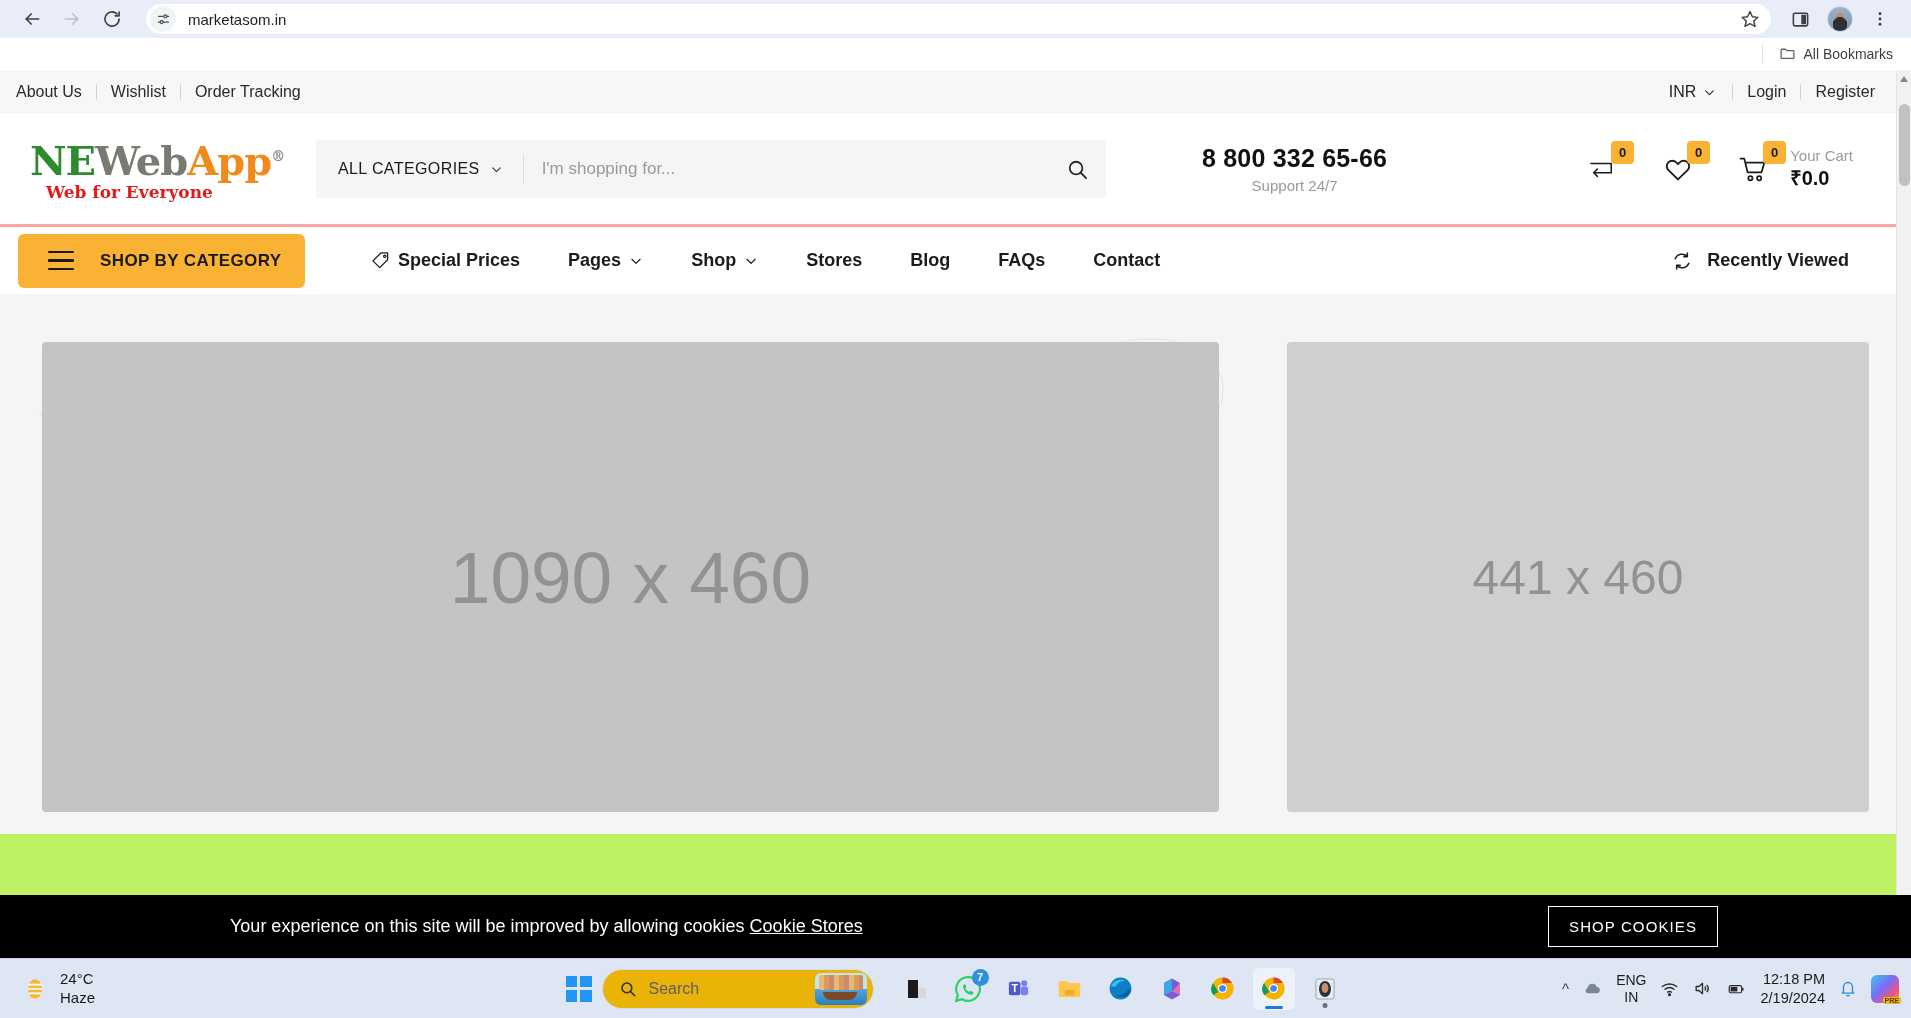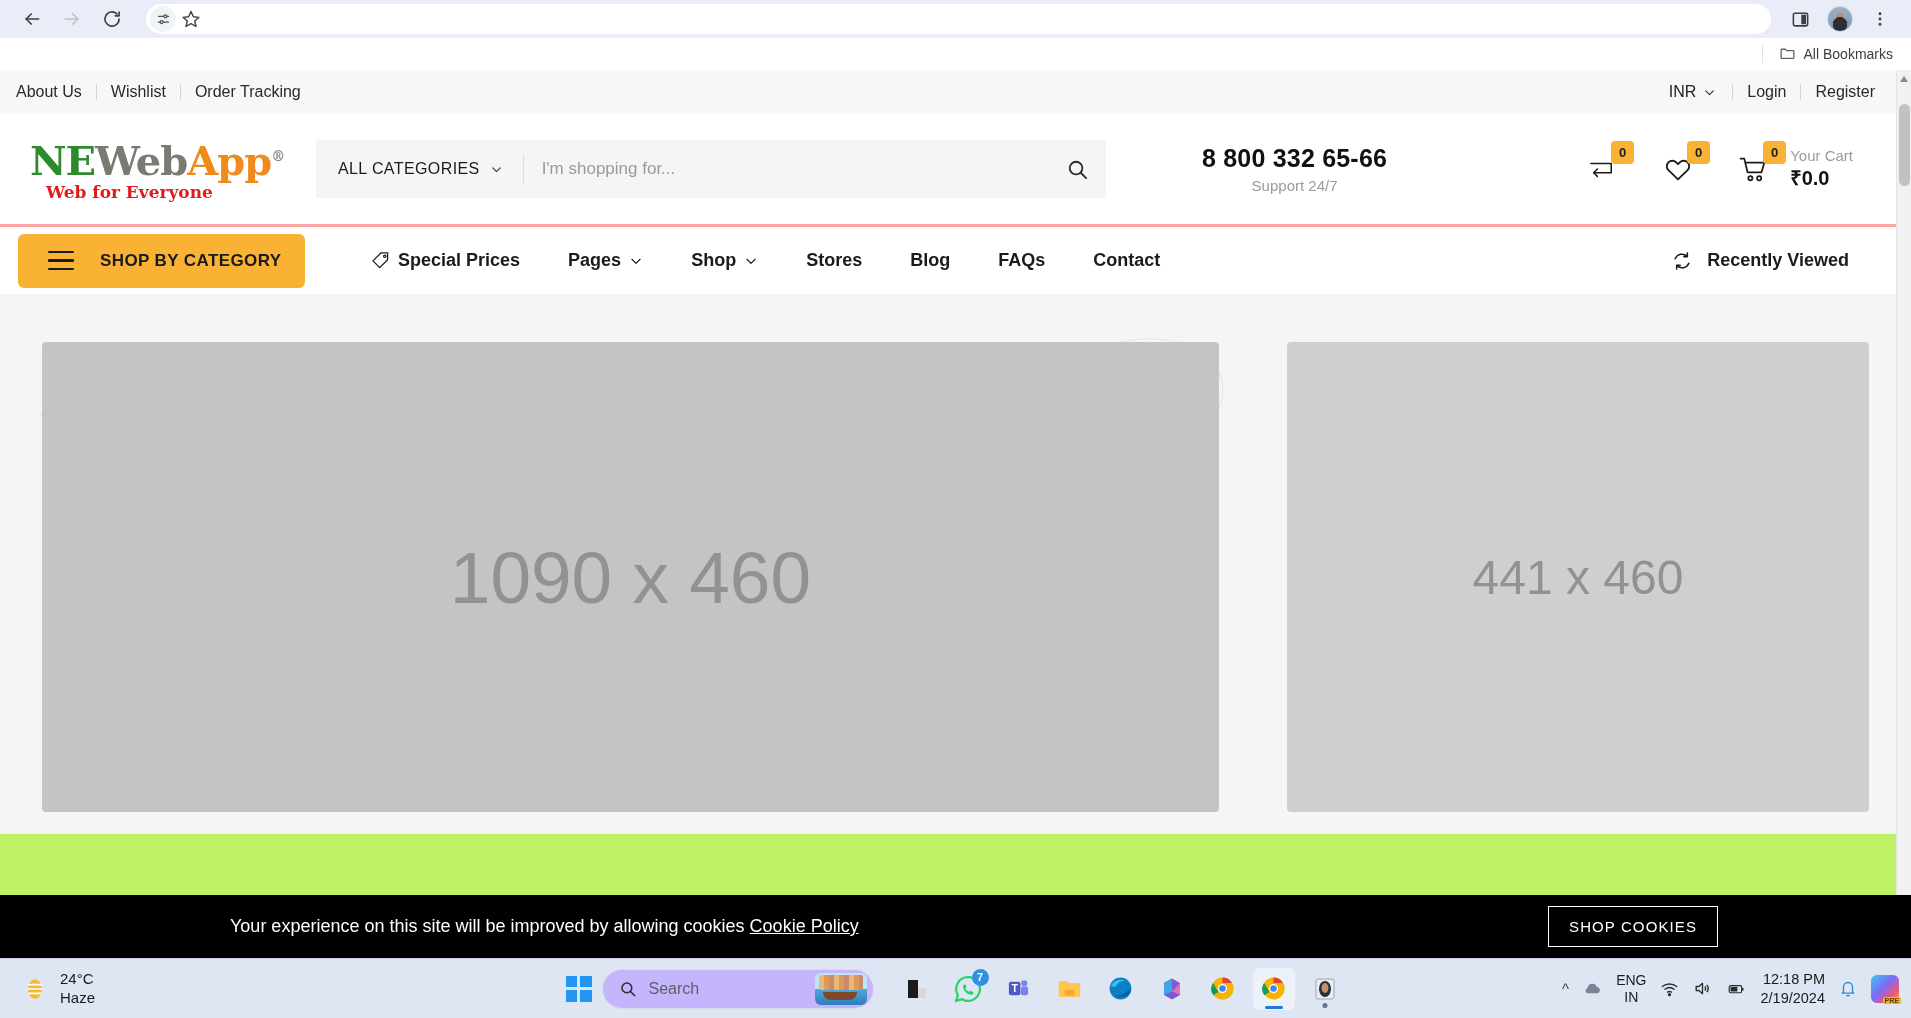--- a/index.html
+++ b/index.html
@@ -342,21 +342,21 @@
   .tb-center {
     position: absolute;
     left: 50%;
     transform: translateX(-50%);
     display: flex; align-items: center; gap: 10px;
   }
   .winlogo { width: 26px; height: 26px; display: grid; grid-template-columns: 1fr 1fr; grid-template-rows: 1fr 1fr; gap: 3px; }
   .winlogo i { background: #2196f3; display: block; }
   .winsearch {
     width: 272px; height: 40px;
-    background: #c4b5fd;
+    background: #eab308;
     border: 1px solid #d6ddea;
     border-radius: 22px;
     display: flex; align-items: center;
     padding: 0 6px 0 16px;
     gap: 12px;
   }
   .winsearch-label { font-size: 16px; color: #5a5f6a; flex: 1 1 auto; }
   .venice {
     width: 52px; height: 32px; border-radius: 6px;
     background: linear-gradient(180deg,#bfe4f5 0%, #bfe4f5 50%, #4fa3d8 51%, #2d7ebc 100%);
@@ -443,20 +443,21 @@
 
   <div class="omnibox">
     <div class="site-chip">
       <svg width="15" height="15" viewBox="0 0 24 24" fill="none" stroke="#4a4f57" stroke-width="2" stroke-linecap="round">
         <line x1="4" y1="7" x2="20" y2="7"></line>
           <line x1="4" y1="16" x2="20" y2="16"></line>
         <circle cx="15" cy="7" r="2.4" fill="#e9edf7"></circle>
           <circle cx="9" cy="16" r="2.4" fill="#e9edf7"></circle>
       </svg>
     </div>
+    <span class="omnibox-url">marketasom.in</span>
     <div class="star-chip">
       <svg width="20" height="20" viewBox="0 0 24 24" fill="none" stroke="#3c4043" stroke-width="1.7" stroke-linejoin="round">
         <polygon points="12,3 14.9,9.3 21.5,10 16.5,14.4 18,21 12,17.6 6,21 7.5,14.4 2.5,10 9.1,9.3"></polygon>
       </svg>
     </div>
   </div>
 
   <div class="tb-icon">
     <svg width="19" height="19" viewBox="0 0 24 24">
       <rect x="3" y="4" width="18" height="16" rx="2" fill="none" stroke="#3c4043" stroke-width="2"></rect>
@@ -649,21 +650,21 @@
       </g>
     </svg>
 
     <div class="hero-row">
       <div class="ph ph-large">1090 x 460</div>
       <div class="ph ph-small">441 x 460</div>
     </div>
   </div>
 
   <div class="cookiebar">
-    <span class="cookietext"><span>Your experience on this site will be improved by allowing cookies </span><span class="cookielink">Cookie Policy</span></span>
+    <span class="cookietext"><span>Your experience on this site will be improved by allowing cookies </span><span class="cookielink">Cookie Stores</span></span>
     <button class="cookiebtn">SHOP COOKIES</button>
   </div>
 </div>
 
 <div class="pagescroll">
   <div class="arrow-up"></div>
   <div class="thumb"></div>
 </div>
 
 <div class="taskbar">

